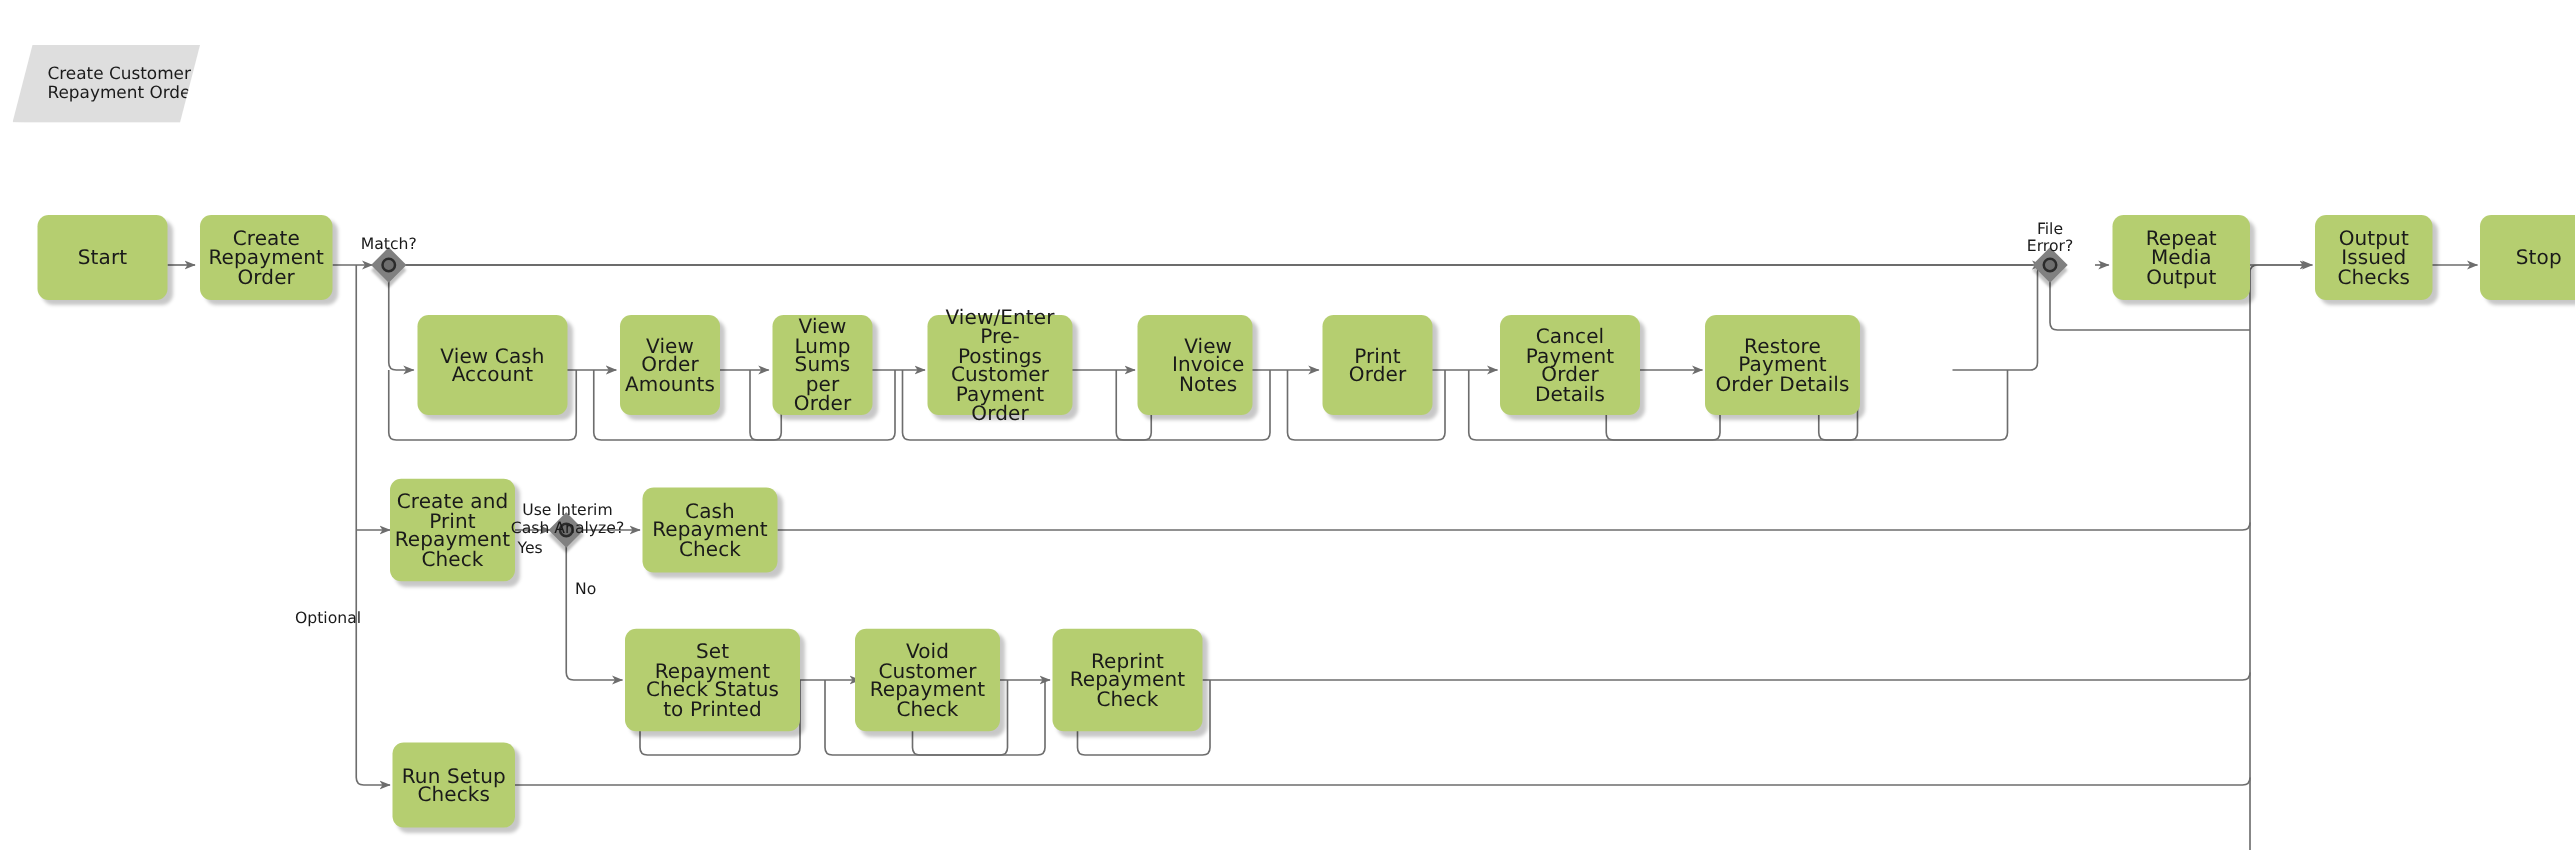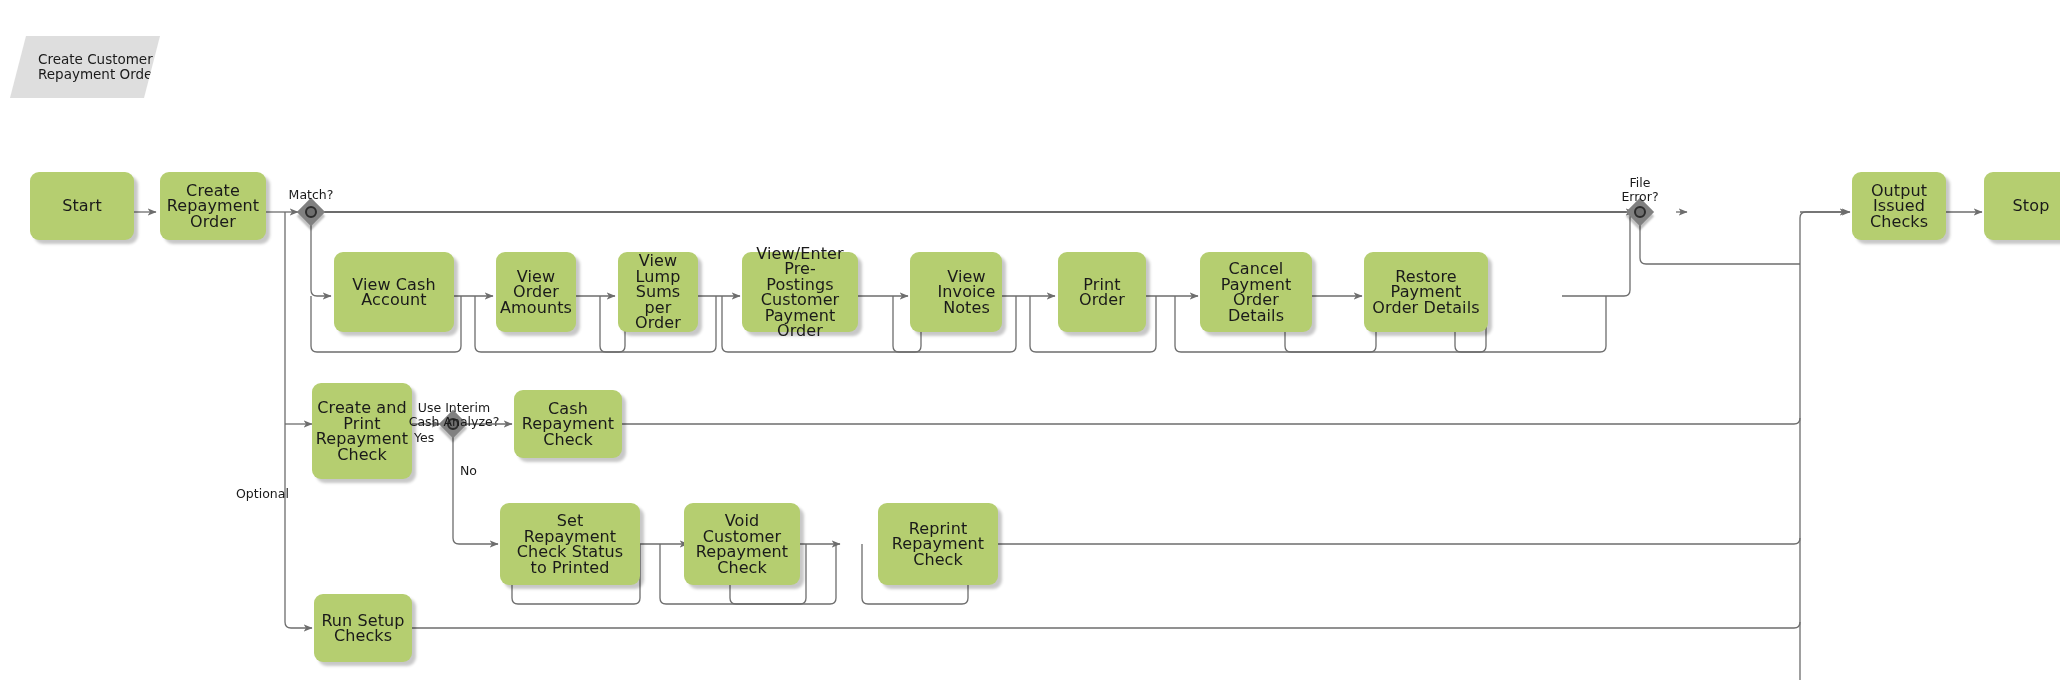--- a/index.html
+++ b/index.html
@@ -201,20 +201,24 @@
   </div>
 
   <div class="gateway" style="left:298px; top:199px;">
     <div class="dia"></div>
     <div class="ring"></div>
   </div>
   <div class="edge-label" style="left:261px; top:174px; width:100px;">
     <span>Match?</span>
   </div>
 
+  <div class="node" style="left:1690px; top:172px; width:110px; height:68px;">
+    <span>Repeat Media
+Output</span>
+  </div>
 
   <div class="gateway" style="left:1627px; top:199px;">
     <div class="dia"></div>
     <div class="ring"></div>
   </div>
   <div class="edge-label" style="left:1590px; top:162px; width:100px;">
     <span>File
 Error?</span>
   </div>
 
@@ -271,21 +275,21 @@
   <div class="node" style="left:1364px; top:252px; width:124px; height:80px;">
     <span>Restore
 Payment
 Order Details</span>
   </div>
 
   <div class="edge-label la" style="left:236px; top:473px; width:90px;">
     <span>Optional</span>
   </div>
 
-  <div class="node" style="left:312px; top:383px; width:100px; height:96px;">
+  <div class="node" style="left:312px; top:383px; width:100px; height:82px;">
     <span>Create and
 Print
 Repayment
 Check</span>
   </div>
 
   <div class="gateway" style="left:440px; top:411px;">
     <div class="dia"></div>
     <div class="ring"></div>
   </div>
@@ -313,21 +317,21 @@
 to Printed</span>
   </div>
 
   <div class="node" style="left:684px; top:503px; width:116px; height:82px;">
     <span>Void
 Customer
 Repayment
 Check</span>
   </div>
 
-  <div class="node" style="left:842px; top:503px; width:120px; height:82px;margin-left:36px;">
+  <div class="node" style="left:842px; top:503px; width:120px; height:82px;">
     <span>Reprint
 Repayment
 Check</span>
   </div>
 
   <div class="node" style="left:314px; top:594px; width:98px; height:68px;">
     <span>Run Setup
 Checks</span>
   </div>
 

